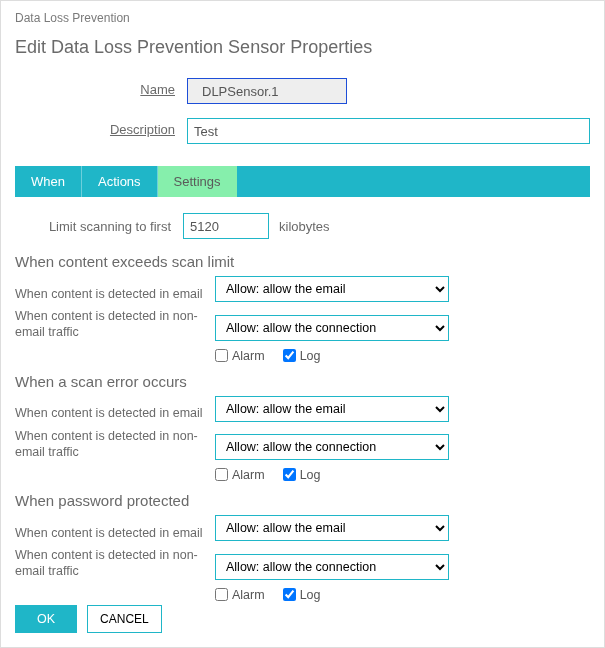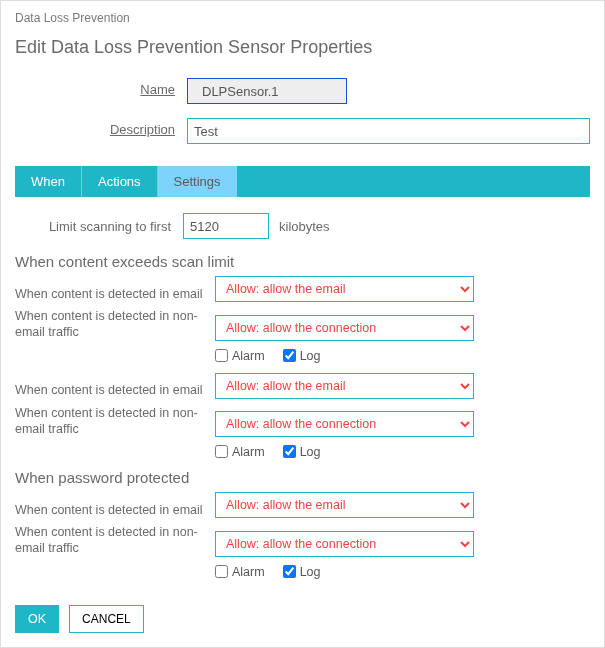--- a/index.html
+++ b/index.html
@@ -7,33 +7,33 @@
   .frame { width: 605px; height: 648px; border: 1px solid #ddd; padding: 10px 14px 14px 14px; position: relative; }
   .breadcrumb { color: #7a7a7a; font-size: 12px; margin-bottom: 12px; }
   .page-title { font-size: 18px; font-weight: 400; color: #6a6a6a; margin-bottom: 20px; }
   .form-row { display: flex; align-items: flex-start; margin-bottom: 14px; }
   .form-label { width: 172px; text-align: right; padding-right: 12px; color: #6a6a6a; font-size: 13px; padding-top: 4px; text-decoration: underline; }
   .form-control-area { flex: 1; }
   input[type="text"].name-input { width: 160px; height: 26px; border: 1px solid #1d4ed8; background: #eee; padding: 0 14px; font-size: 13px; color: #555; }
   input[type="text"].desc-input { width: 100%; height: 26px; border: 1px solid #1fb6c8; padding: 0 6px; font-size: 13px; color: #555; outline: none; }
   .tab-bar { display: flex; background: #1fb6c8; margin-top: 22px; }
   .tab { padding: 8px 16px; color: #fff; font-size: 13px; border-right: 1px solid rgba(255,255,255,0.35); cursor: pointer; }
-  .tab.active { background: #7dd3fc; color: #5a5a5a; border-right: none; }
+  .tab.active { background: #86efac; color: #5a5a5a; border-right: none; }
   .limit-row { display: flex; align-items: center; margin-top: 16px; margin-bottom: 14px; }
   .limit-label { width: 168px; text-align: right; padding-right: 12px; color: #6a6a6a; font-size: 13px; }
   .limit-input { width: 86px; height: 26px; border: 1px solid #1fb6c8; padding: 0 6px; font-size: 13px; color: #555; outline: none; }
   .limit-unit { margin-left: 10px; color: #6a6a6a; font-size: 13px; }
   .section-head { font-size: 15px; font-weight: 400; color: #6a6a6a; margin-top: 8px; margin-bottom: 4px; }
   .opt-row { display: flex; align-items: flex-end; margin-top: 6px; }
   .opt-label { width: 200px; color: #6a6a6a; font-size: 12.5px; line-height: 1.3; padding-right: 10px; }
-  .opt-select { width: 259px; height: 26px; border: 1px solid #1fb6c8; background: #fff; font-size: 12.5px; color: #ef4444; padding: 0 6px; -webkit-appearance: menulist; appearance: menulist; }
+  .opt-select { width: 234px; height: 26px; border: 1px solid #1fb6c8; background: #fff; font-size: 12.5px; color: #000000; padding: 0 6px; -webkit-appearance: menulist; appearance: menulist; }
   .check-row { margin-left: 200px; display: flex; align-items: center; gap: 18px; margin-top: 8px; margin-bottom: 10px; }
   .check-item { display: flex; align-items: flex-start; gap: 4px; font-size: 12.5px; color: #555; }
   .btn-row { position: absolute; bottom: 14px; left: 14px; display: flex; gap: 10px; }
-  .btn-ok { background: #1fb6c8; color: #fff; border: 1px solid #1fb6c8; padding: 6px 12px; font-size: 12.5px; cursor: pointer; }
+  .btn-ok { background: #1fb6c8; color: #fff; border: 1px solid #1fb6c8; padding: 6px 21px; font-size: 12.5px; cursor: pointer; }
   .btn-cancel { background: #fff; color: #000000; border: 1px solid #1fb6c8; padding: 6px 12px; font-size: 12px; cursor: pointer; }
 </style>
 </head>
 <body>
 
 <div class="frame">
   <div class="breadcrumb">Data Loss Prevention</div>
   <div class="page-title">Edit Data Loss Prevention Sensor Properties</div>
 
   <div class="form-row">
@@ -78,20 +78,21 @@
     <label class="check-item">
       <input type="checkbox" style="">
       <span>Alarm</span>
     </label>
     <label class="check-item">
       <input type="checkbox" checked="" style="">
       <span>Log</span>
     </label>
   </div>
 
+  <div class="section-head">When a scan error occurs</div>
   <div class="opt-row">
     <div class="opt-label">When content is detected in email</div>
     <select class="opt-select">
       <option>Allow: allow the email</option>
     </select>
   </div>
   <div class="opt-row">
     <div class="opt-label">When content is detected in non-email traffic</div>
     <select class="opt-select">
       <option>Allow: allow the connection</option>

